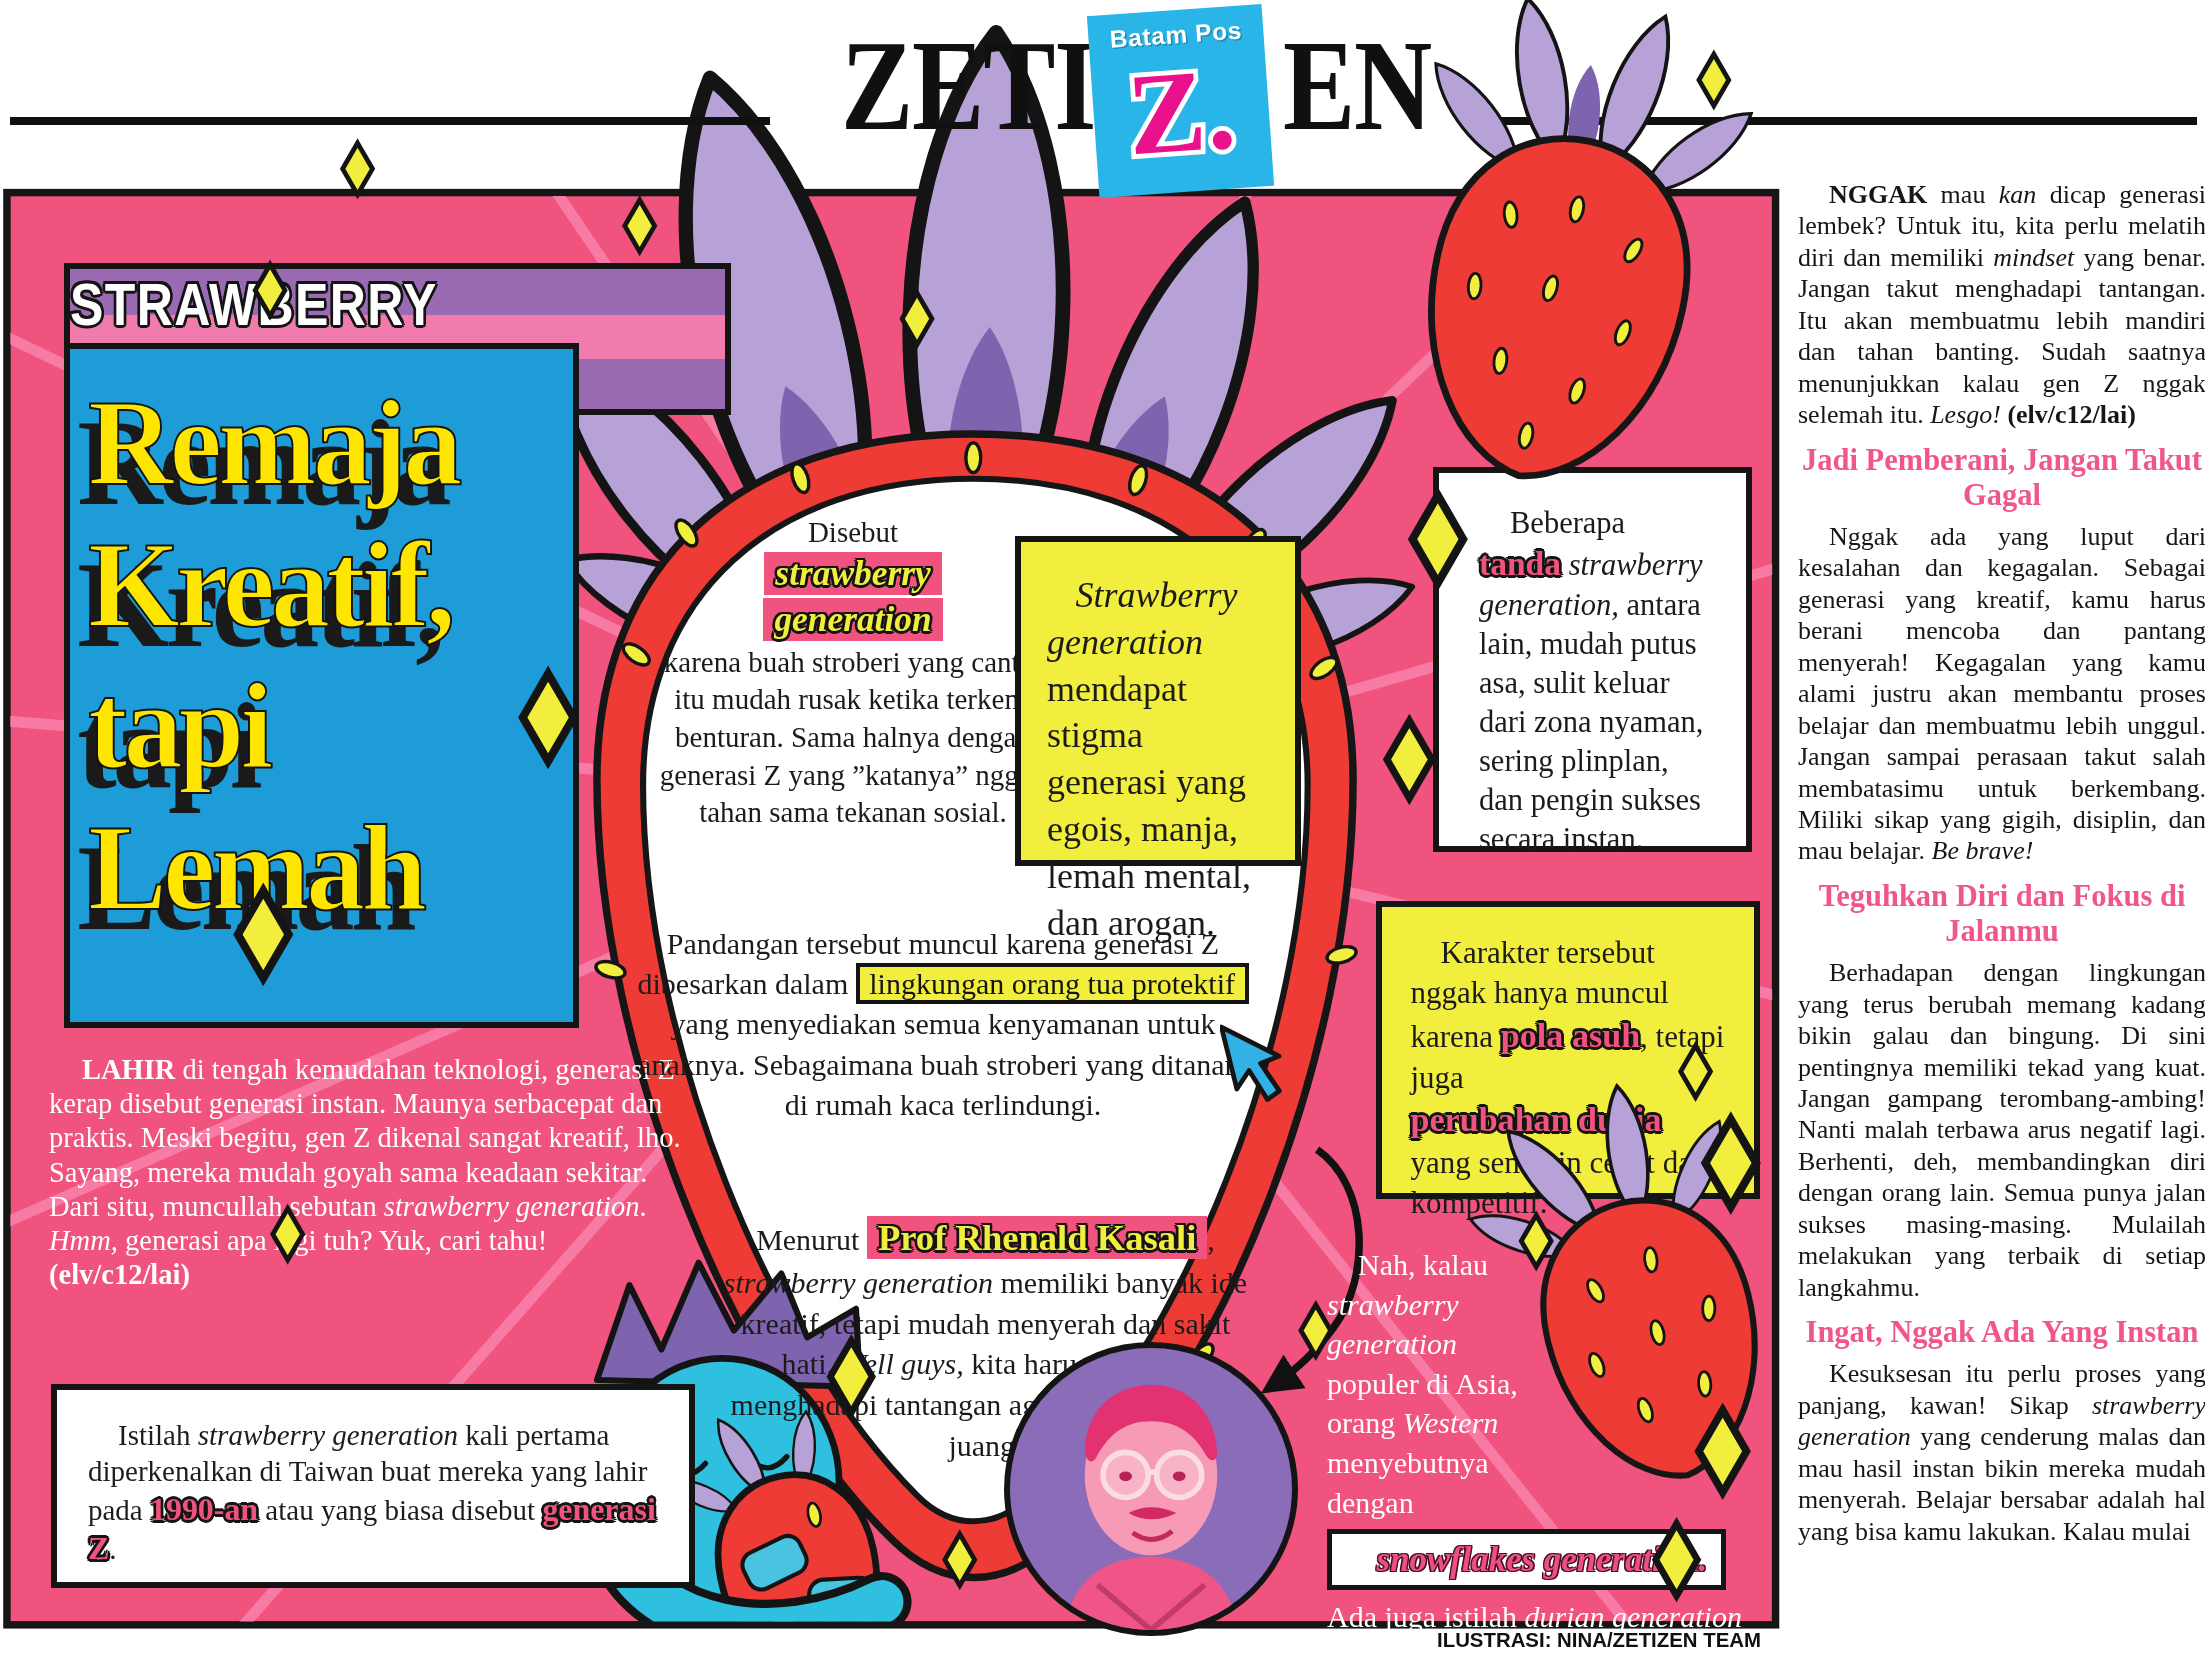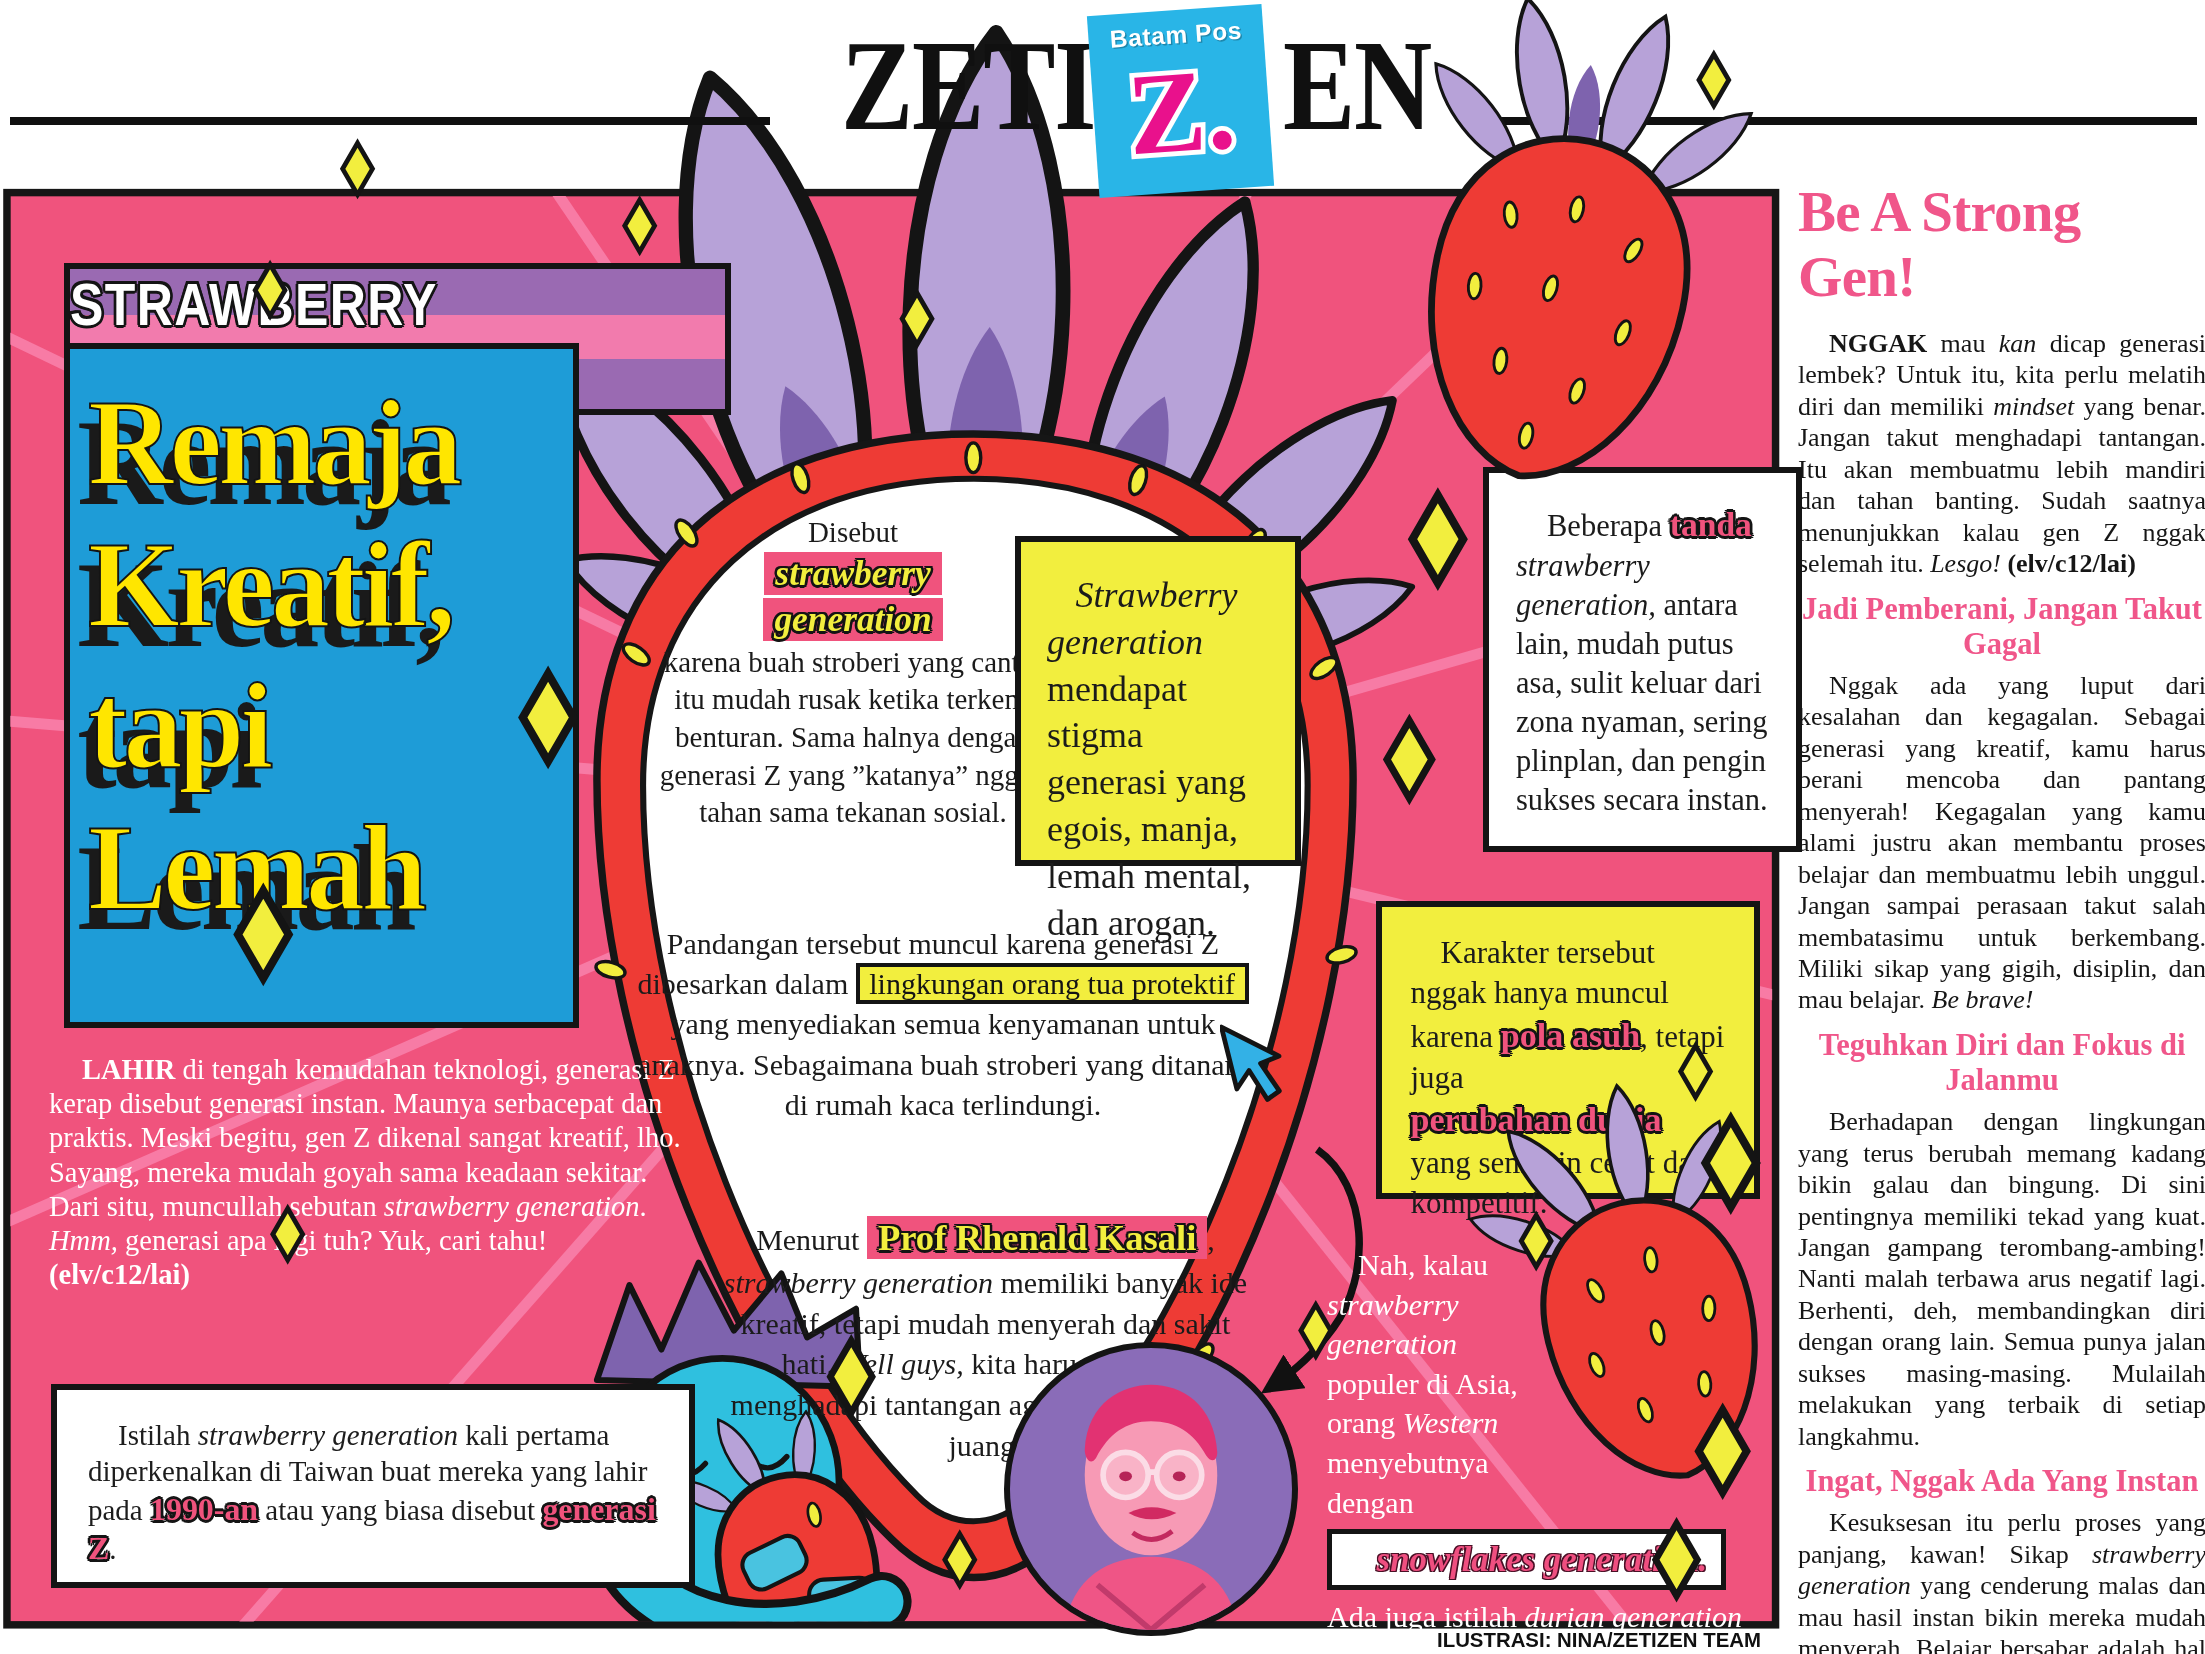--- a/index.html
+++ b/index.html
@@ -40,21 +40,21 @@
 
   .intro{left:49px;top:1053px;width:643px;font-size:28.5px;line-height:1.2;color:#ffffff;text-indent:33px;}
   .white-box{background:#ffffff;border:6.1px solid #141414;}
   .yellow-box{background:#f2ee3e;border:6.1px solid #141414;}
   .taiwan{left:51px;top:1384px;width:644px;height:204px;padding:27px 31px;box-sizing:border-box;
           font-size:29px;line-height:1.25;color:#1d1d1d;text-indent:30px;}
 
   .disebut{left:653px;top:514px;width:400px;text-align:center;font-size:29px;line-height:1.3;}
   .stigma{left:1015px;top:536px;width:286px;height:330px;padding:30px 26px;box-sizing:border-box;
           font-size:36px;line-height:1.3;text-indent:28.5px;}
-  .tanda{left:1483px;top:467px;width:319px;height:385px;padding:31px 27px;box-sizing:border-box;
+  .tanda{left:1433px;top:467px;width:319px;height:385px;padding:31px 40px;box-sizing:border-box;
          font-size:30.5px;line-height:1.28;text-indent:31px;}
   .pandangan{left:631px;top:924px;width:624px;text-align:center;font-size:30px;line-height:1.34;}
   .karakter{left:1376px;top:901px;width:384px;height:298px;padding:26px 28.5px;box-sizing:border-box;
             font-size:31px;line-height:1.3;text-indent:30px;}
   .menurut{left:714px;top:1213px;width:543px;text-align:center;font-size:30px;line-height:1.36;}
   .nah-wrap{left:1327px;top:1245px;width:440px;color:#fff;}
   .nah-spacer{float:right;width:224px;height:214px;}
   .nah-text{font-size:30px;line-height:1.32;text-indent:31px;}
 
   
@@ -321,21 +321,20 @@
 
   
   <svg class="cursor" viewBox="0 0 100 140">
     <g transform="rotate(-14 50 60)">
       <path d="M14,6 L14,100 L38,78 L54,126 L74,118 L57,72 L86,68 Z" fill="#33b1e6" stroke="#141414" stroke-width="7" stroke-linejoin="round"></path>
     </g>
   </svg>
 
   
   <div class="rcol">
-    <div class="rcol-title">Be A Strong Gen!</div>
     <p><span class="seg-b">NGGAK</span><span> mau </span><span class="seg-i">kan</span><span> dicap generasi lembek? Untuk itu, kita perlu melatih diri dan memiliki </span><span class="seg-i">mindset</span><span> yang benar. Jangan takut menghadapi tantangan. Itu akan membuatmu lebih mandiri dan tahan banting. Sudah saatnya menunjukkan kalau gen Z nggak selemah itu. </span><span class="seg-i">Lesgo!</span><span> </span><span class="seg-b">(elv/c12/lai)</span></p>
     <h3>Jadi Pemberani, Jangan Takut Gagal</h3>
     <p><span>Nggak ada yang luput dari kesalahan dan kegagalan. Sebagai generasi yang kreatif, kamu harus berani mencoba dan pantang menyerah! Kegagalan yang kamu alami justru akan membantu proses belajar dan membuatmu lebih unggul. Jangan sampai perasaan takut salah membatasimu untuk berkembang. Miliki sikap yang gigih, disiplin, dan mau belajar. </span><span class="seg-i">Be brave!</span></p>
     <h3>Teguhkan Diri dan Fokus di Jalanmu</h3>
     <p><span>Berhadapan dengan lingkungan yang terus berubah memang kadang bikin galau dan bingung. Di sini pentingnya memiliki tekad yang kuat. Jangan gampang terombang-ambing! Nanti malah terbawa arus negatif lagi. Berhenti, deh, membandingkan diri dengan orang lain. Semua punya jalan sukses masing-masing. Mulailah melakukan yang terbaik di setiap langkahmu.</span></p>
     <h3>Ingat, Nggak Ada Yang Instan</h3>
     <p><span>Kesuksesan itu perlu proses yang panjang, kawan! Sikap </span><span class="seg-i">strawberry generation</span><span> yang cenderung malas dan mau hasil instan bikin mereka mudah menyerah. Belajar bersabar adalah hal yang bisa kamu lakukan. Kalau mulai </span></p>
   </div>
 
   <div class="credit">ILUSTRASI: NINA/ZETIZEN TEAM</div>

